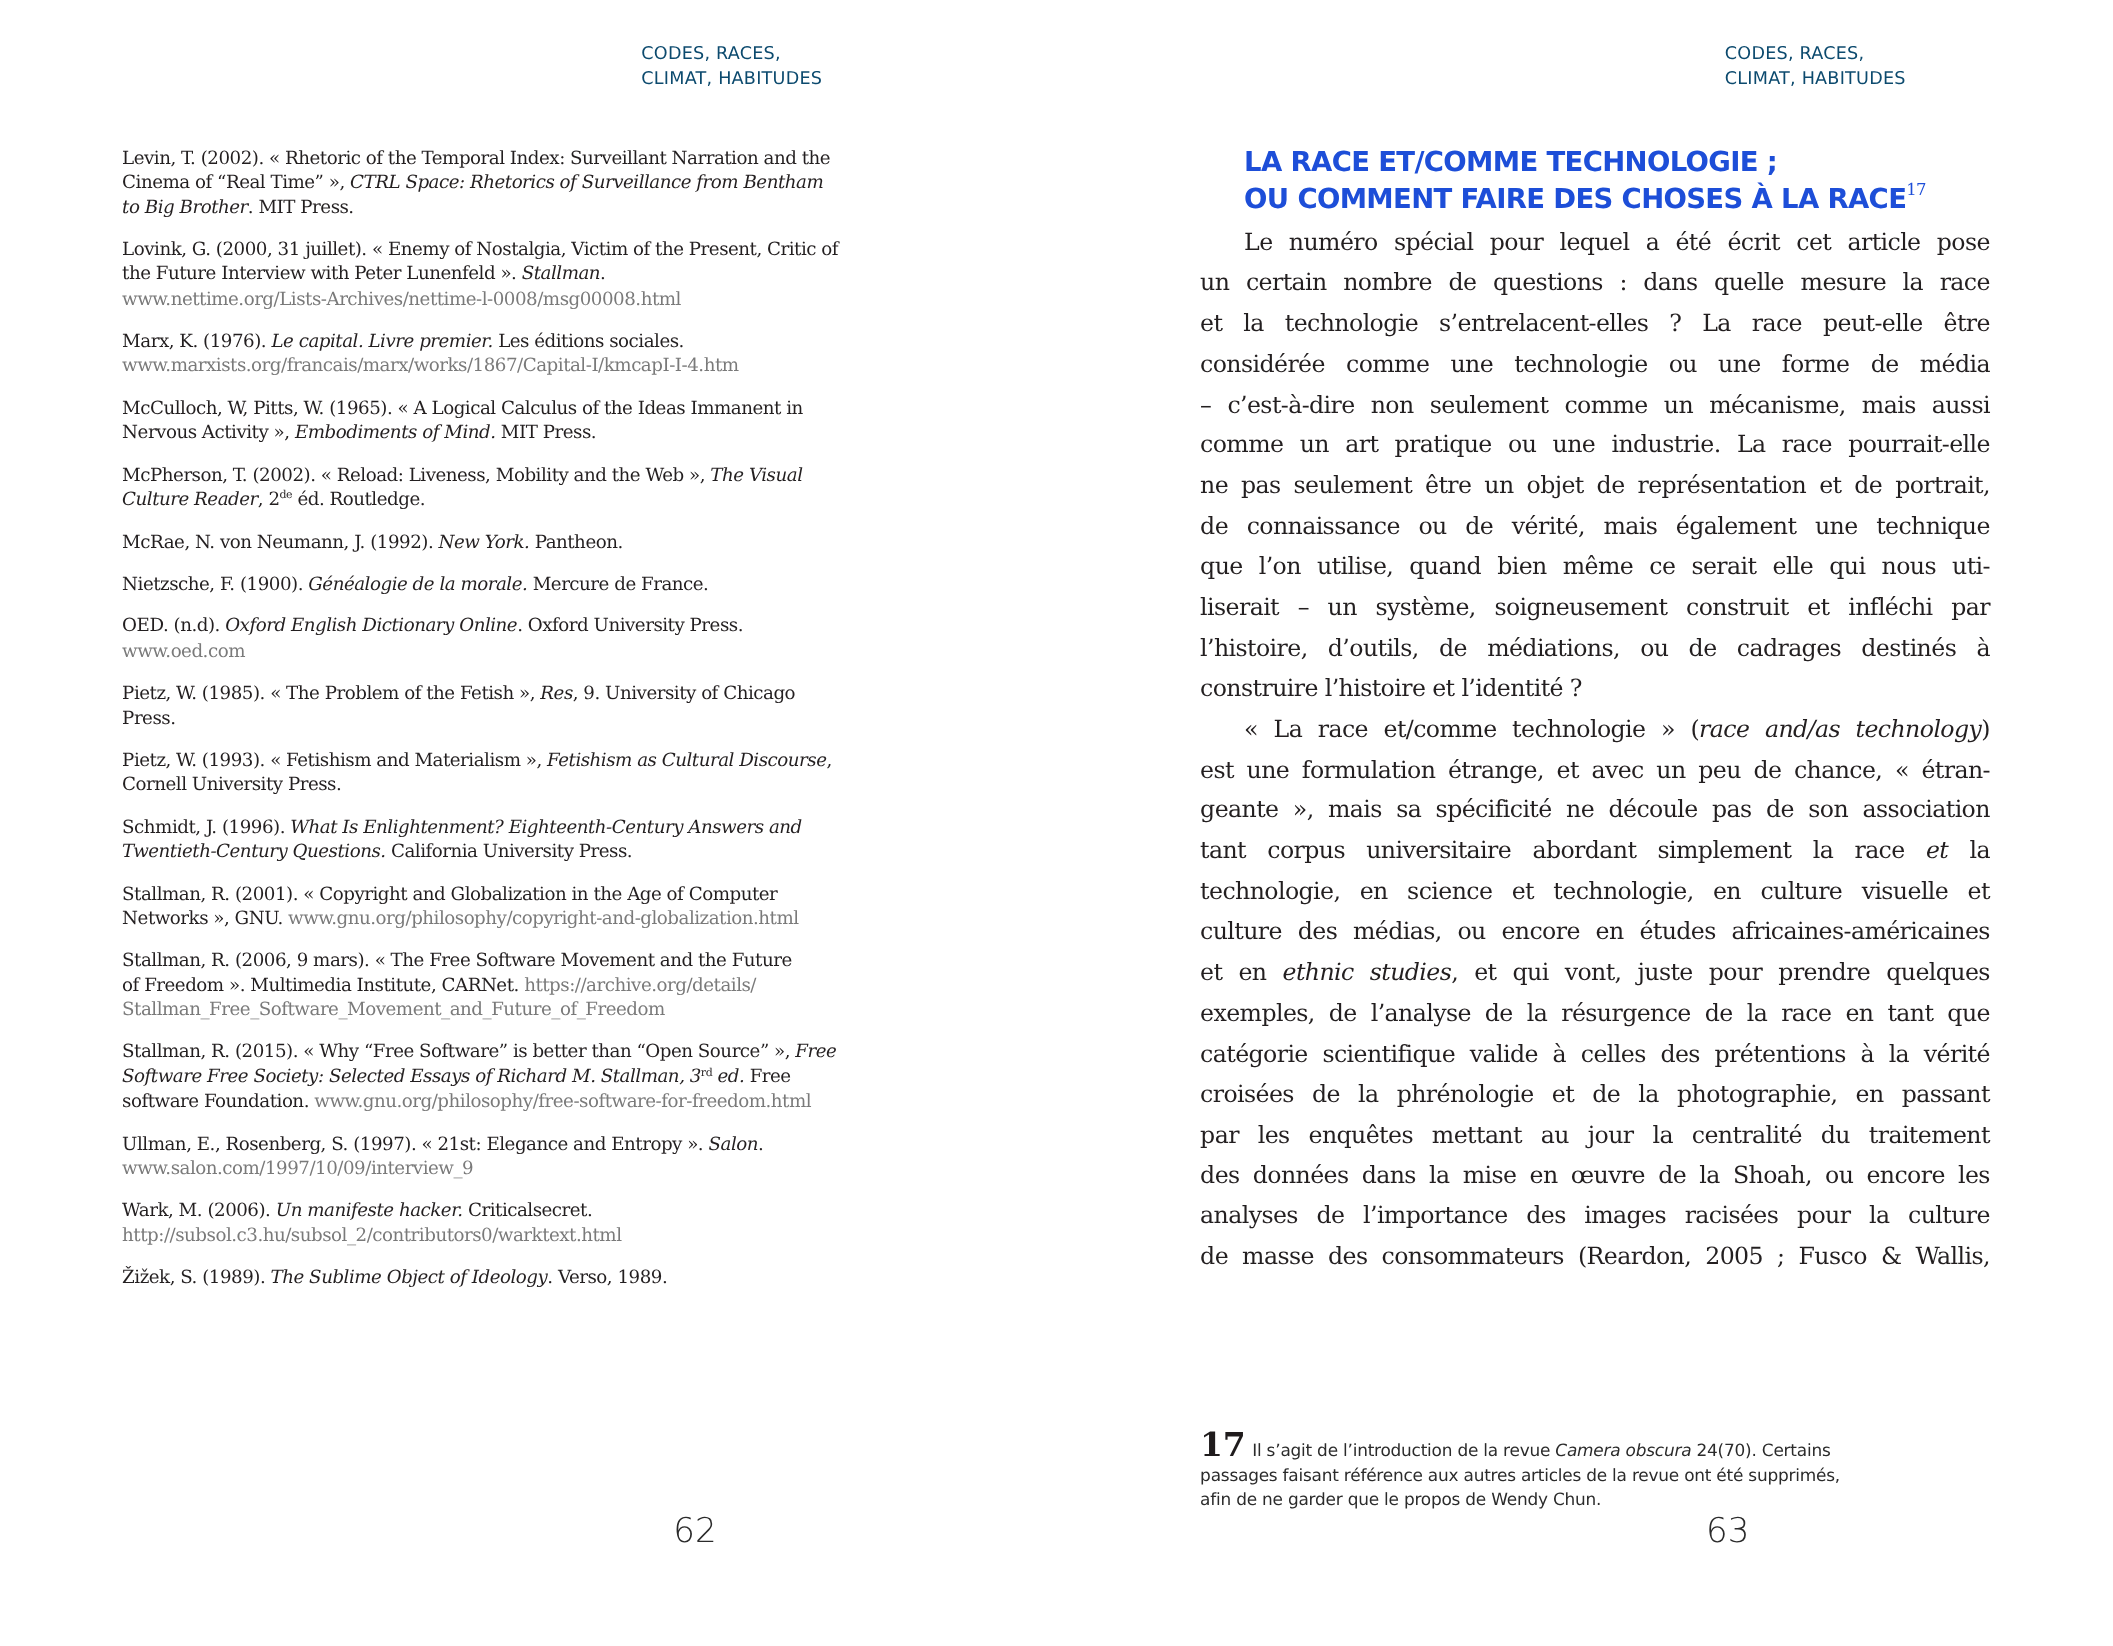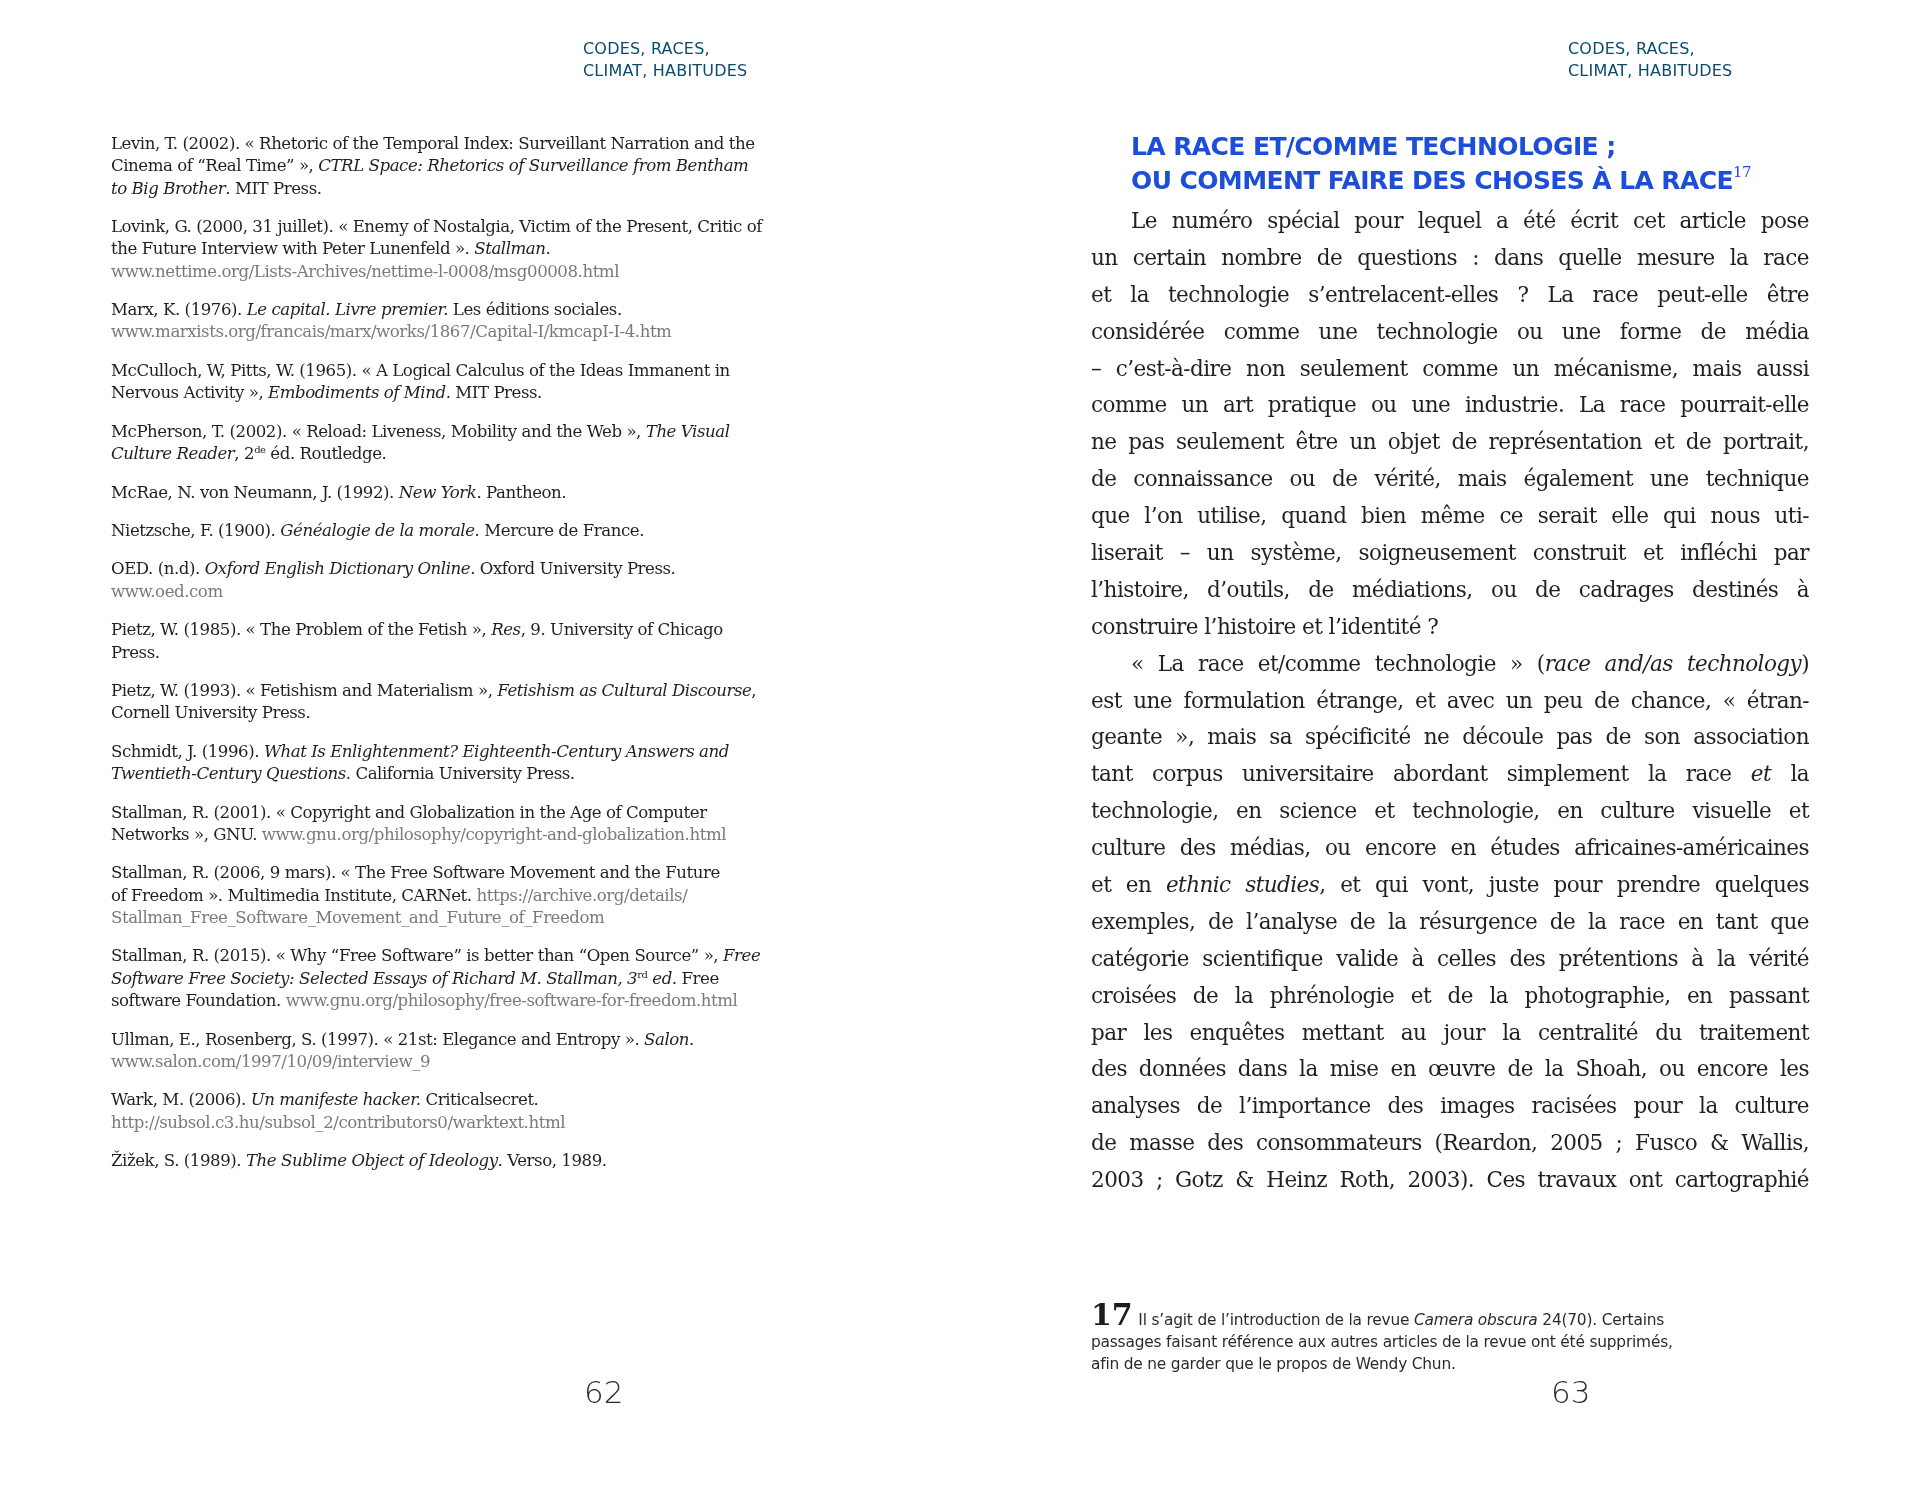--- a/index.html
+++ b/index.html
@@ -5,21 +5,21 @@
   html, body { margin:0; padding:0; background:#ffffff; }
   body { width:1921px; height:1496px; position:relative; overflow:hidden; color:#231f20; }
   .page { position:absolute; top:0; height:1496px; }
   #page-left { left:0; width:960px; }
   #page-right { left:960px; width:961px; }
   .running-head { position:absolute; top:38px; font-family:"DejaVu Sans", sans-serif; font-size:16px; line-height:22px; letter-spacing:0.2px; color:#0c4a6e; }
   #page-left .running-head { left:583px; }
   #page-right .running-head { left:608px; }
   .running-head div { white-space:nowrap; }
   .folio { position:absolute; top:1374px; font-family:"DejaVu Sans", sans-serif; font-size:31px; font-weight:300; color:#2b2b2b; }
-  #page-left .folio { left:584px;text-align:right; }
+  #page-left .folio { left:612px;text-align:right; }
   #page-right .folio { left:591px; }
 
   
   .refs { position:absolute; left:111px; top:133px; width:745px; font-family:"DejaVu Serif", serif; font-size:16.6px; line-height:22.3px; color:#231f20; }
   .ref { margin:0 0 16.2px 0; }
   .ref .ln { display:block; white-space:nowrap; letter-spacing:-0.45px; }
   .ref i { font-style:italic; }
   .ref .url { color:#7a7a7a; }
   .ref sup { font-size:10px; line-height:0; vertical-align:6px; }
 
@@ -148,21 +148,20 @@
       <span class="ln"><span>technologie, en science et technologie, en culture visuelle et</span></span>
       <span class="ln"><span>culture des médias, ou encore en études africaines-américaines</span></span>
       <span class="ln"><span>et en </span><i>ethnic studies</i><span>, et qui vont, juste pour prendre quelques</span></span>
       <span class="ln"><span>exemples, de l’analyse de la résurgence de la race en tant que</span></span>
       <span class="ln"><span>catégorie scientifique valide à celles des prétentions à la vérité</span></span>
       <span class="ln"><span>croisées de la phrénologie et de la photographie, en passant</span></span>
       <span class="ln"><span>par les enquêtes mettant au jour la centralité du traitement</span></span>
       <span class="ln"><span>des données dans la mise en œuvre de la Shoah, ou encore les</span></span>
       <span class="ln"><span>analyses de l’importance des images racisées pour la culture</span></span>
       <span class="ln"><span>de masse des consommateurs (Reardon, 2005 ; Fusco &amp; Wallis,</span></span>
-      <span class="ln"><span>2003 ; Gotz &amp; Heinz Roth, 2003). Ces travaux ont cartographié</span></span>
     </div>
   <div class="footnote" id="footnote">
       <span class="ln"><span class="fn-num">17</span><span>Il s’agit de l’introduction de la revue </span><i>Camera obscura</i><span> 24(70). Certains</span></span>
       <span class="ln"><span>passages faisant référence aux autres articles de la revue ont été supprimés,</span></span>
       <span class="ln"><span>afin de ne garder que le propos de Wendy Chun.</span></span>
     </div>
   <div class="folio">63</div>
 </div>
 
 </body></html>

